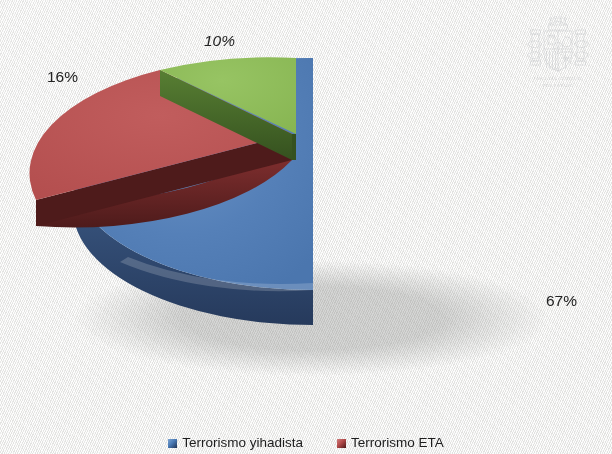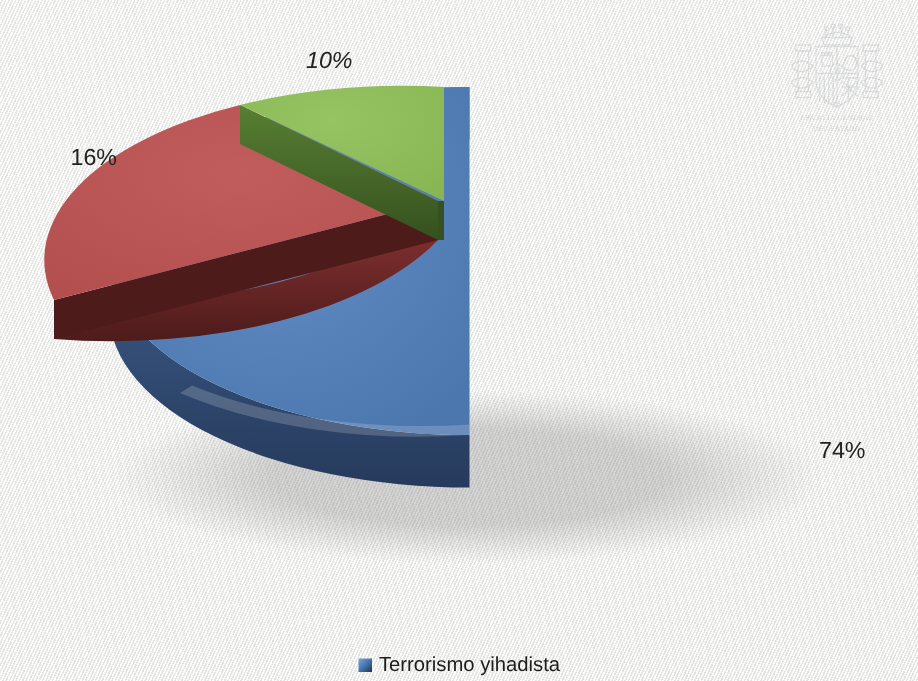--- a/index.html
+++ b/index.html
@@ -61,21 +61,21 @@
 
   
   .pct-label {
     position: absolute;
     font-size: 15.5px;
     color: #222222;
     font-family: "Liberation Sans", sans-serif;
     white-space: nowrap;
   }
   #pct-green  { left: 204px; top: 32px; font-style: italic; }
-  #pct-red    { left: 47px;  top: 97px; }
+  #pct-red    { left: 47px;  top: 68px; }
   #pct-blue   { left: 546px; top: 292px; }
 
   
   #legend {
     position: absolute;
     left: 0;
     top: 414px;
     width: 612px;
     height: 26px;
     display: flex;
@@ -244,26 +244,30 @@
                A 240,116 0 0 1 296,58
                L 296,134
                Z" fill="url(#gGreenTop)"></path>
 
       <path d="M 296,58 L 296,134 L 296,160 L 296,84 Z" fill="#3e5a28"></path>
     </svg>
   </div>
 
   <div class="pct-label" id="pct-green">10%</div>
   <div class="pct-label" id="pct-red">16%</div>
-  <div class="pct-label" id="pct-blue">74%</div>
+  <div class="pct-label" id="pct-blue">67%</div>
 
   <div id="legend">
 
     <div class="legend-item">
       <span class="legend-swatch" style="background:linear-gradient(135deg,#7ea5d2 0%,#4a7ab5 45%,#1f3354 100%);"></span>
       <span class="legend-text">Terrorismo yihadista</span>
     </div>
 
+    <div class="legend-item">
+      <span class="legend-swatch" style="background:linear-gradient(135deg,#cf7d7d 0%,#b34a4a 45%,#4a1919 100%);"></span>
+      <span class="legend-text">Terrorismo ETA</span>
+    </div>
 
 
   </div>
 
 </div>
 
 </body></html>

